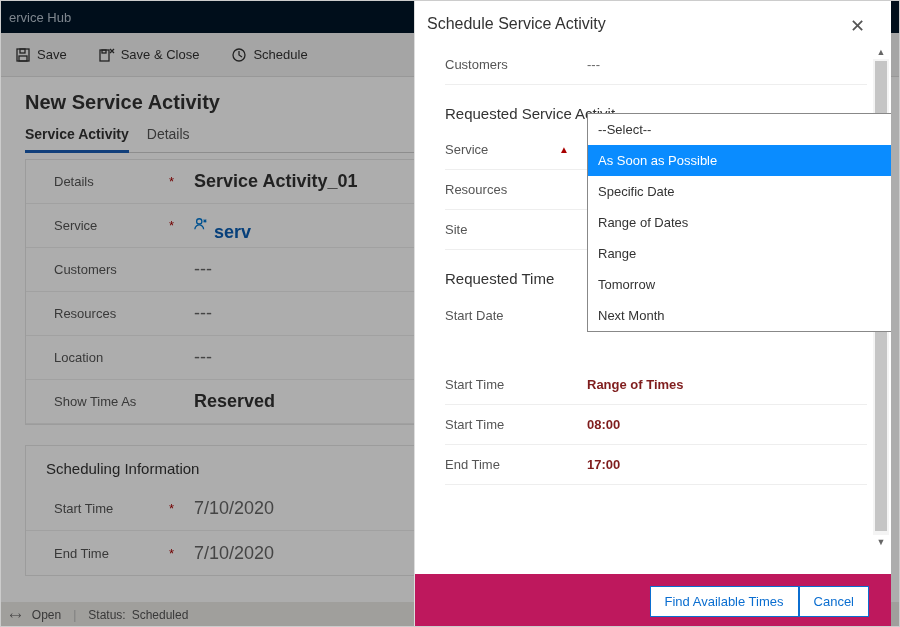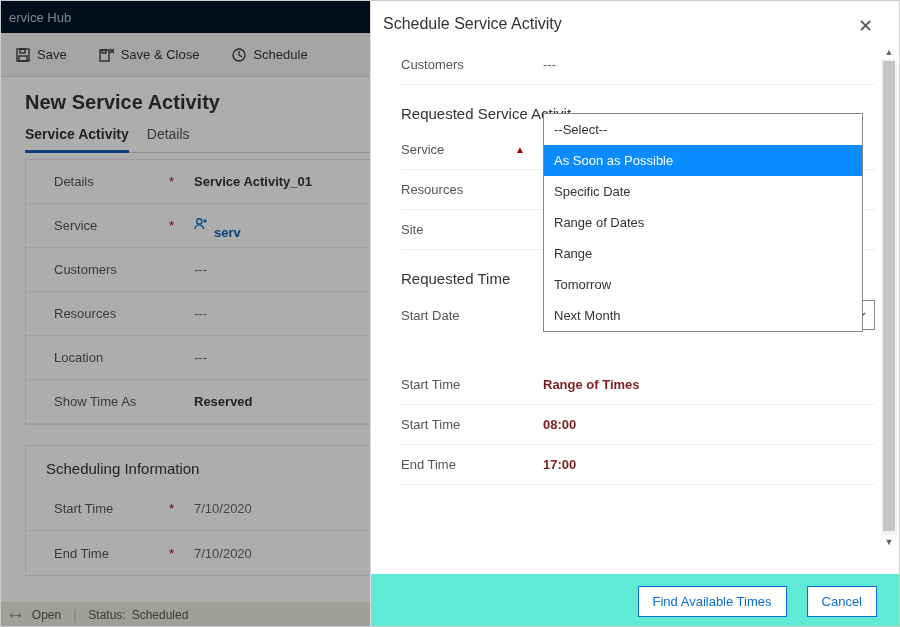--- a/index.html
+++ b/index.html
@@ -16,38 +16,38 @@
     .bg-content { padding: 14px 24px 0 24px; }
     .bg-title { font-size: 20px; font-weight: 600; color: #333; margin-bottom: 12px; }
     .bg-tabs { display: flex; gap: 18px; border-bottom: 1px solid #d0d0d0; }
     .bg-tab { padding-bottom: 8px; font-size: 14px; color: #555; cursor: pointer; }
     .bg-tab.active { color: #333; font-weight: 600; border-bottom: 3px solid #1a5db5; margin-bottom: -1px; }
     
     .bg-form { margin-top: 6px; border: 1px solid #e6e6e6; padding: 0; }
     .bg-row { display: flex; align-items: center; height: 44px; border-bottom: 1px solid #eee; padding-left: 28px; }
     .bg-label { width: 140px; font-size: 13px; color: #555; display: flex; align-items: center; }
     .req { color: #a80000; font-size: 13px; margin-left: auto; margin-right: 20px; }
-    .bg-value { font-size: 13px; color: #333; font-weight: 600; display: flex; align-items: center; gap: 6px; }
+    .bg-value { font-size: 18px; color: #333; font-weight: 600; display: flex; align-items: center; gap: 6px; }
     .bg-value.normal { font-weight: 400; color: #666; }
     .serv-icon { color: #0078d4; }
     .serv-text { color: #0b5fb5; font-weight: 600; margin-top: 13px; }
     
     .bg-section { border: 1px solid #e6e6e6; margin-top: 20px; padding: 0; }
     .bg-section-title { font-size: 15px; color: #333; padding: 14px 20px 10px 20px; }
     .bg-section .bg-row { padding-left: 28px; border-bottom: 1px solid #eee; }
     
     .bg-statusbar { position: absolute; bottom: 0; left: 0; right: 0; height: 26px; background: #eceae6; display: flex; align-items: center; padding-left: 10px; font-size: 12px; color: #555; gap: 12px; }
     .bg-statusbar .sep { color: #bbb; }
     .expand-icon { transform: rotate(45deg); display:inline-block; font-size:11px; }
     
     
     .dim { position: absolute; top: 0; left: 0; width: 100%; height: 100%; background: rgba(0,0,0,0.32); }
     
     
-    .panel { position: absolute; top: 0; right: 0; width: 529px; height: 627px; background: #fff; z-index: 10; border-left: 1px solid #ddd; }
+    .panel { position: absolute; top: 0; right: 8px; width: 477px; height: 627px; background: #fff; z-index: 10; border-left: 1px solid #ddd; }
     .panel-header { display: flex; justify-content: space-between; align-items: flex-start; padding: 14px 20px 8px 12px; }
     .panel-title { font-size: 16px; color: #333; }
     .panel-close { font-size: 18px; color: #555; cursor: pointer; padding: 2px 6px; line-height: 1; }
     
     .panel-body { position: relative; height: 530px; overflow: hidden; padding-right: 24px; }
     .panel-scroll-content { padding-left: 30px; }
     
     .p-row { display: flex; align-items: center; height: 40px; border-bottom: 1px solid #eee; }
     .p-row.no-border { border-bottom: none; }
     .p-label { width: 142px; font-size: 13px; color: #555; display:flex; align-items:center; }
@@ -68,21 +68,21 @@
     .dd-item.highlight { background: #0a8cff; color: #fff; }
     
     
     .scrollbar-track { position: absolute; right: 2px; top: 14px; width: 16px; bottom: 40px; background: #f4f4f4; }
     .scrollbar-thumb { position: absolute; left: 2px; width: 12px; top: 2px; height: 470px; background: #c5c5c5; border-radius: 0; }
     .scrollbar-arrow { position:absolute; left:0; width:16px; height:14px; display:flex; align-items:center; justify-content:center; color:#666; font-size:9px;}
     .scrollbar-arrow.up{top:-14px;}
     .scrollbar-arrow.down{bottom:-14px;}
     
     
-    .panel-footer { position: absolute; bottom: 0; right: 0; left: 0; height: 54px; display: flex; justify-content: flex-end; align-items: center; gap: 20px; padding-right: 22px; background:#5eead4; }
+    .panel-footer { position: absolute; bottom: 0; right: 0; left: 0; height: 54px; display: flex; justify-content: flex-end; align-items: center; gap: 0; padding-right: 22px; background:#be185d; }
     .btn { border: 1px solid #0b6ed0; background: #fff; color: #0b6ed0; font-size: 13px; padding: 7px 14px; cursor: pointer; }
   </style>
 </head>
 <body>
 
 <div class="bg-layer">
   <div class="bg-header">
     <span>ervice Hub</span>
   </div>
   <div class="bg-commandbar">

